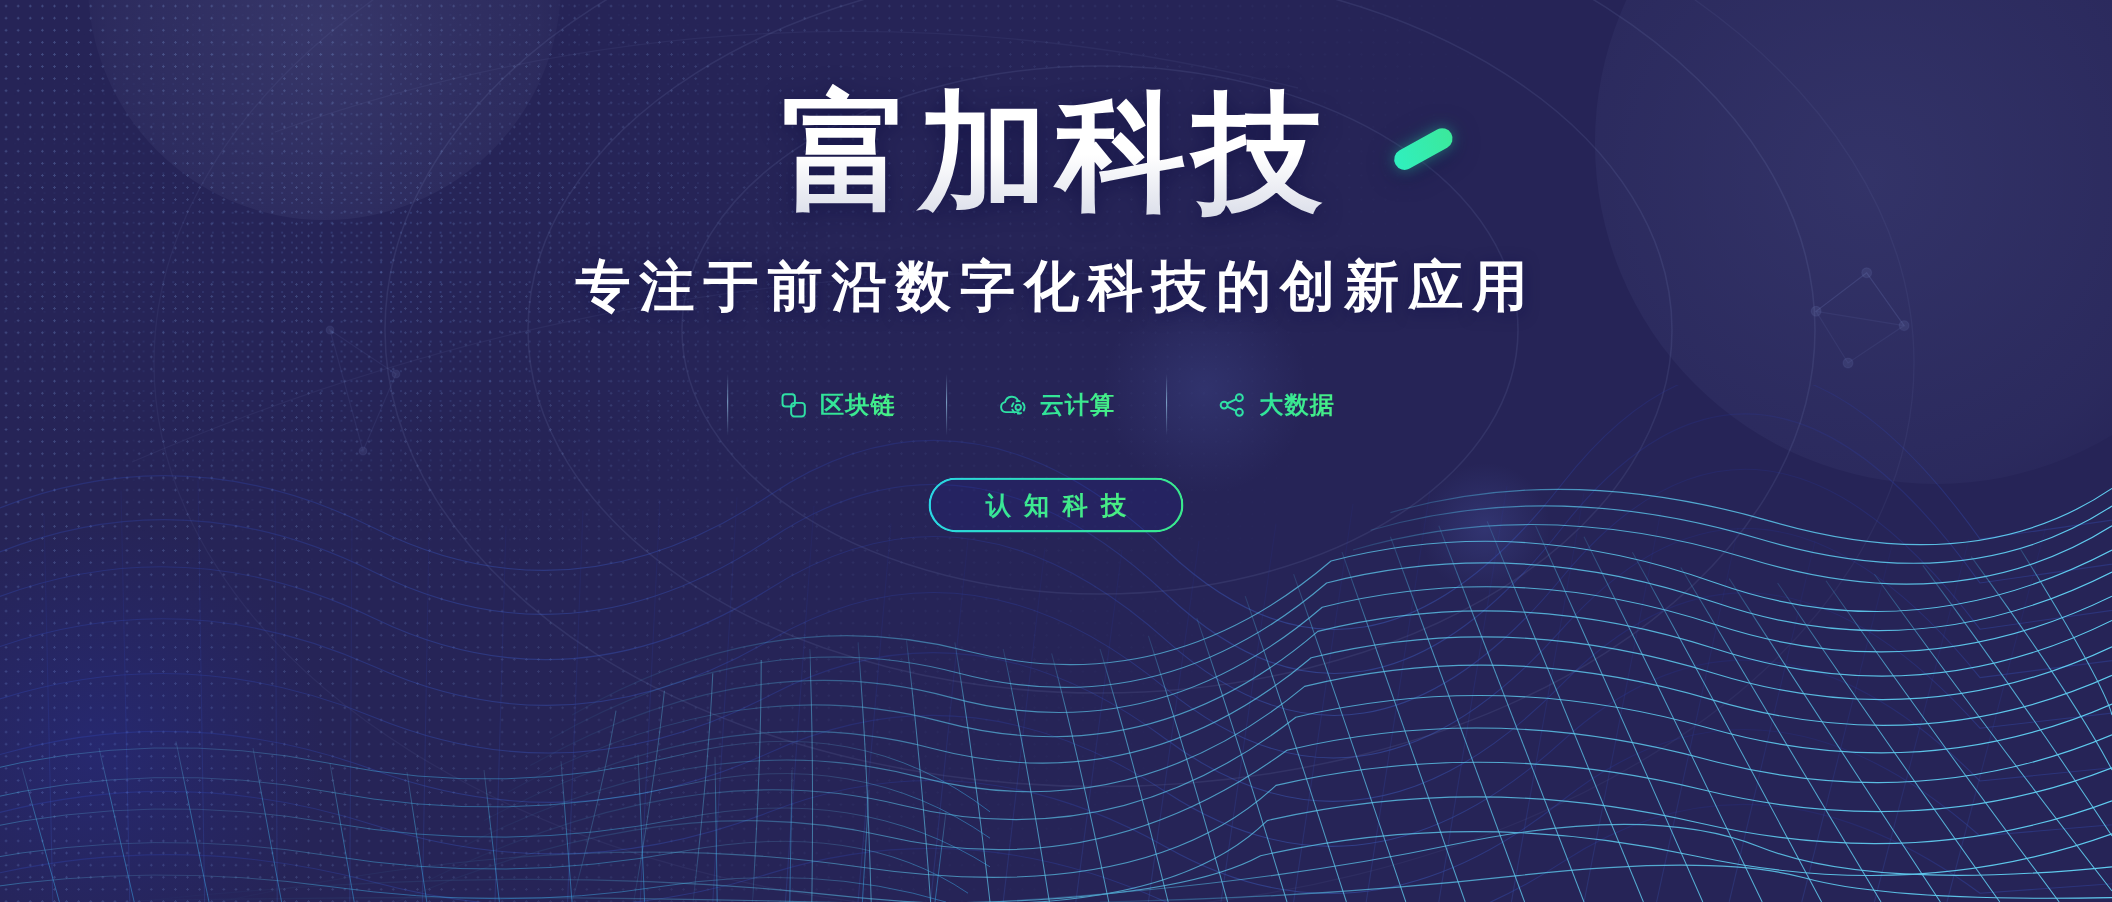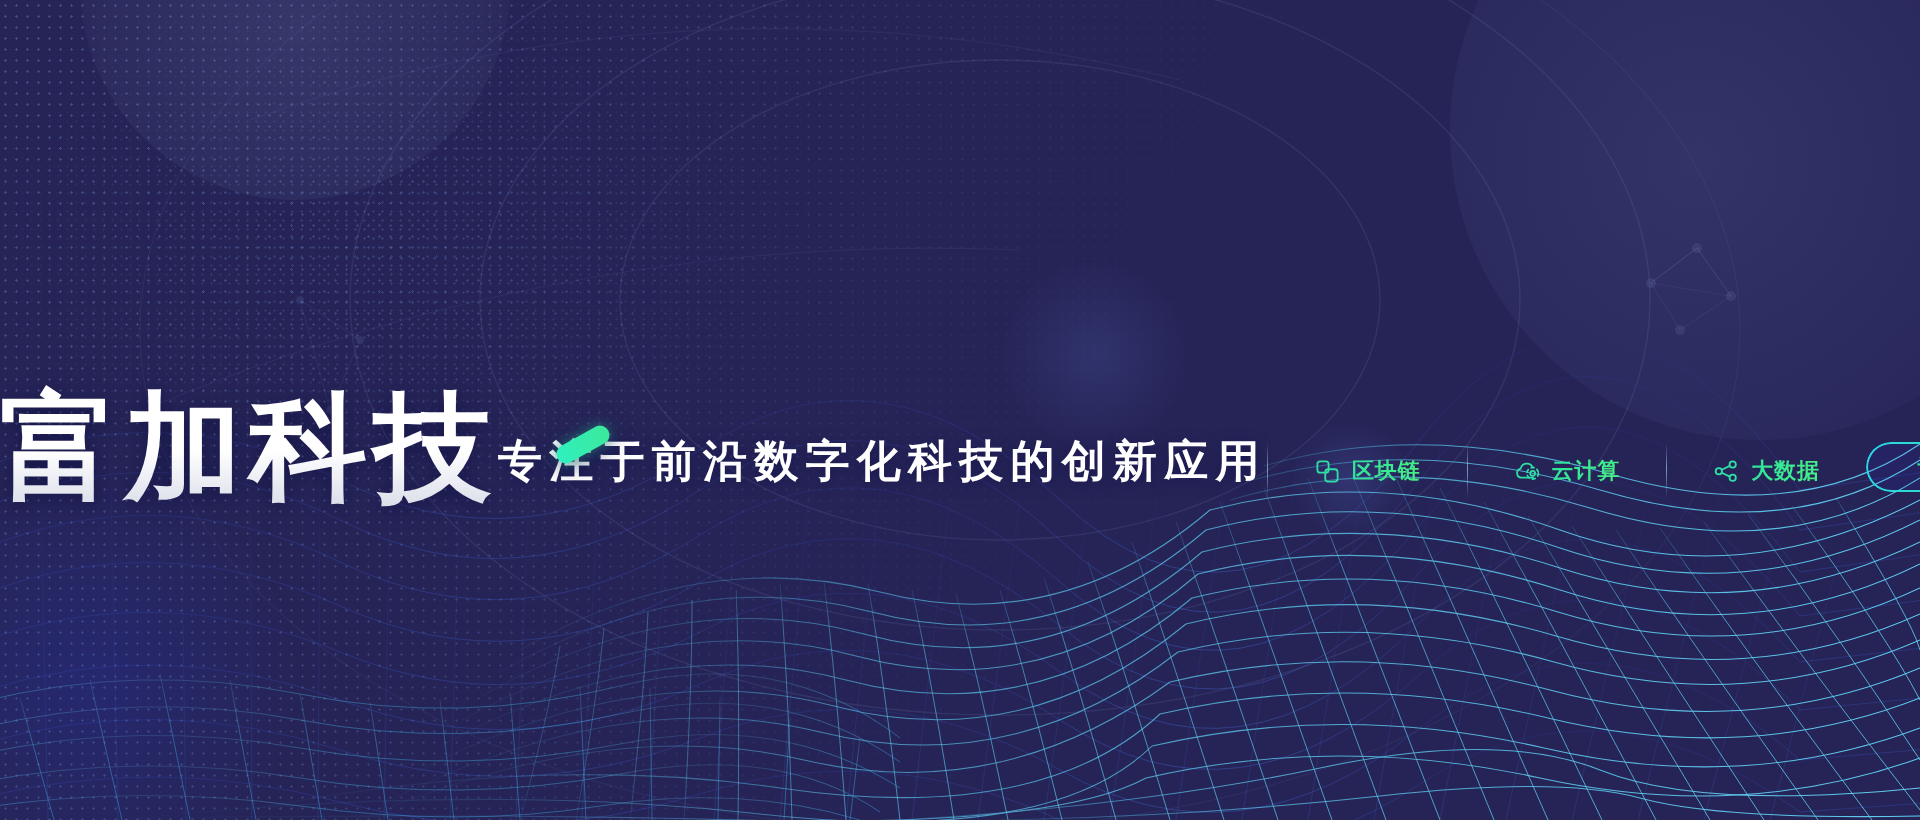--- a/index.html
+++ b/index.html
@@ -56,21 +56,21 @@
   .orbits{ position:absolute; inset:0; pointer-events:none; opacity:.55; }
 
   
   .mesh{ position:absolute; left:0; right:0; bottom:0; height:470px; pointer-events:none; }
   .mesh-back{ opacity:.42; }
   .mesh-front{ opacity:.95; }
 
   
   .content{
     position:absolute; inset:0;
-    display:flex; align-items:center;
+    display:flex; flex-direction:column; align-items:center;
     padding-top:76px;
   }
 
   .logo{
     font-family:"DejaVu Sans","Liberation Sans",sans-serif;
     font-size:118px;
     font-weight:700;
     letter-spacing:.055em;
     line-height:1.06;
     background:linear-gradient(180deg,#ffffff 0%,#ffffff 52%,#d9dce8 100%);
@@ -87,21 +87,21 @@
     width:58px; height:19px;
     border-radius:11px;
     background:linear-gradient(100deg,#2ff0c0 0%,#3ce89a 100%);
     transform:rotate(-29deg);
     box-shadow:0 0 14px rgba(54,230,170,.45);
   }
 
   .tagline{
     margin-top:26px;
     font-family:"DejaVu Sans","Liberation Sans",sans-serif;
-    font-size:44px;
+    font-size:50px;
     font-weight:700;
     letter-spacing:.165em;
     color:#ffffff;
     text-shadow:0 3px 14px rgba(10,10,70,.5);
     white-space:nowrap;
   }
 
   .tags{
     margin-top:46px;
     display:flex; align-items:center;

